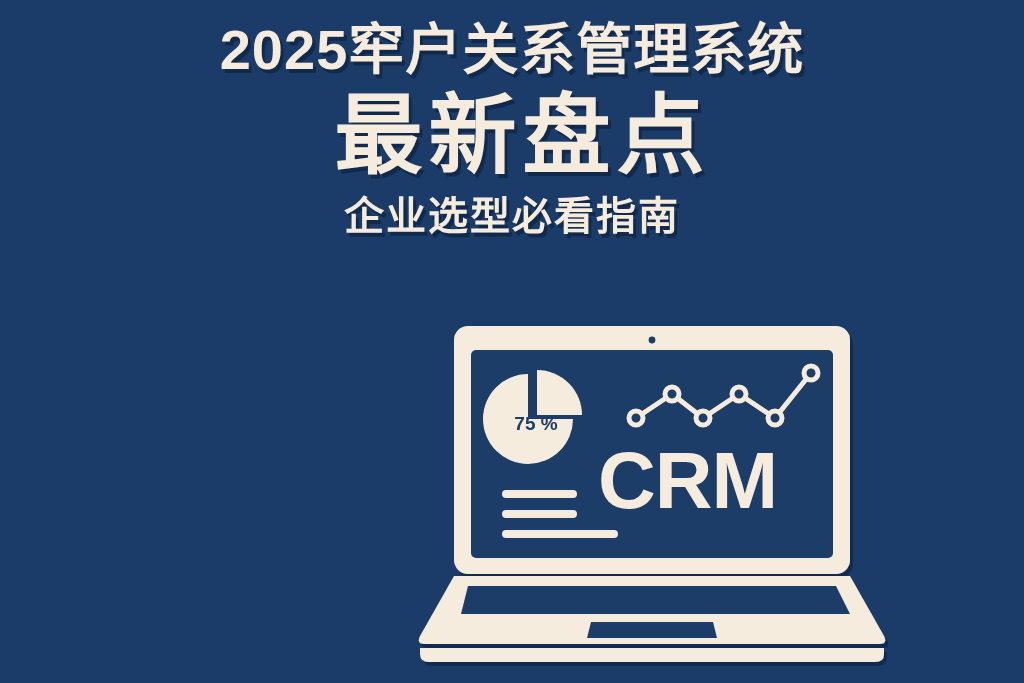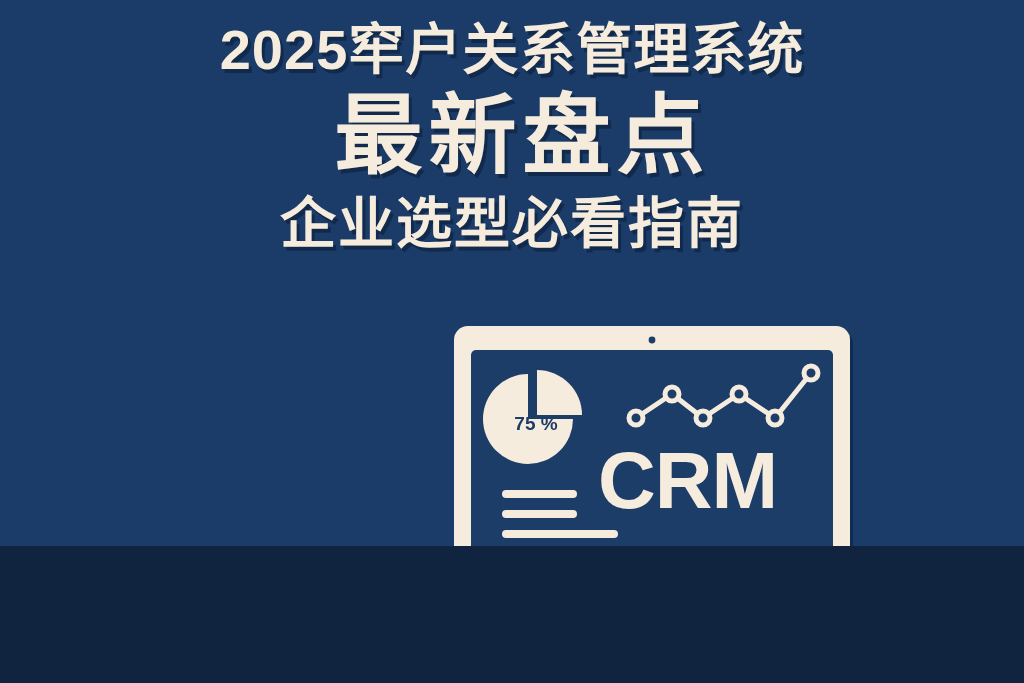--- a/index.html
+++ b/index.html
@@ -4,21 +4,21 @@
 <title>CRM Poster</title>
 <style>
   html, body {
     margin: 0;
     padding: 0;
     background: #10243f;
   }
   #poster {
     position: relative;
     width: 1024px;
-    height: 546px;
+    height: 683px;
     background: #1b3c68;
     overflow: hidden;
     font-family: "Liberation Sans", "DejaVu Sans", sans-serif;
     text-decoration: underline;
     -webkit-font-smoothing: antialiased;
   }
 
   
   #headline {
     position: absolute;
@@ -42,21 +42,21 @@
     letter-spacing: 1px;
     margin-bottom: 14px;
   }
   #title-line-2 {
     font-size: 88px;
     letter-spacing: 6px;
     margin-bottom: 16px;
     padding-left: 21px;
   }
   #title-line-3 {
-    font-size: 56px;
+    font-size: 40px;
     letter-spacing: 2px;
   }
 
   
   #bullet-list {
     position: absolute;
     left: 96px;
     top: 338px;
     width: 320px;
     margin: 0;

